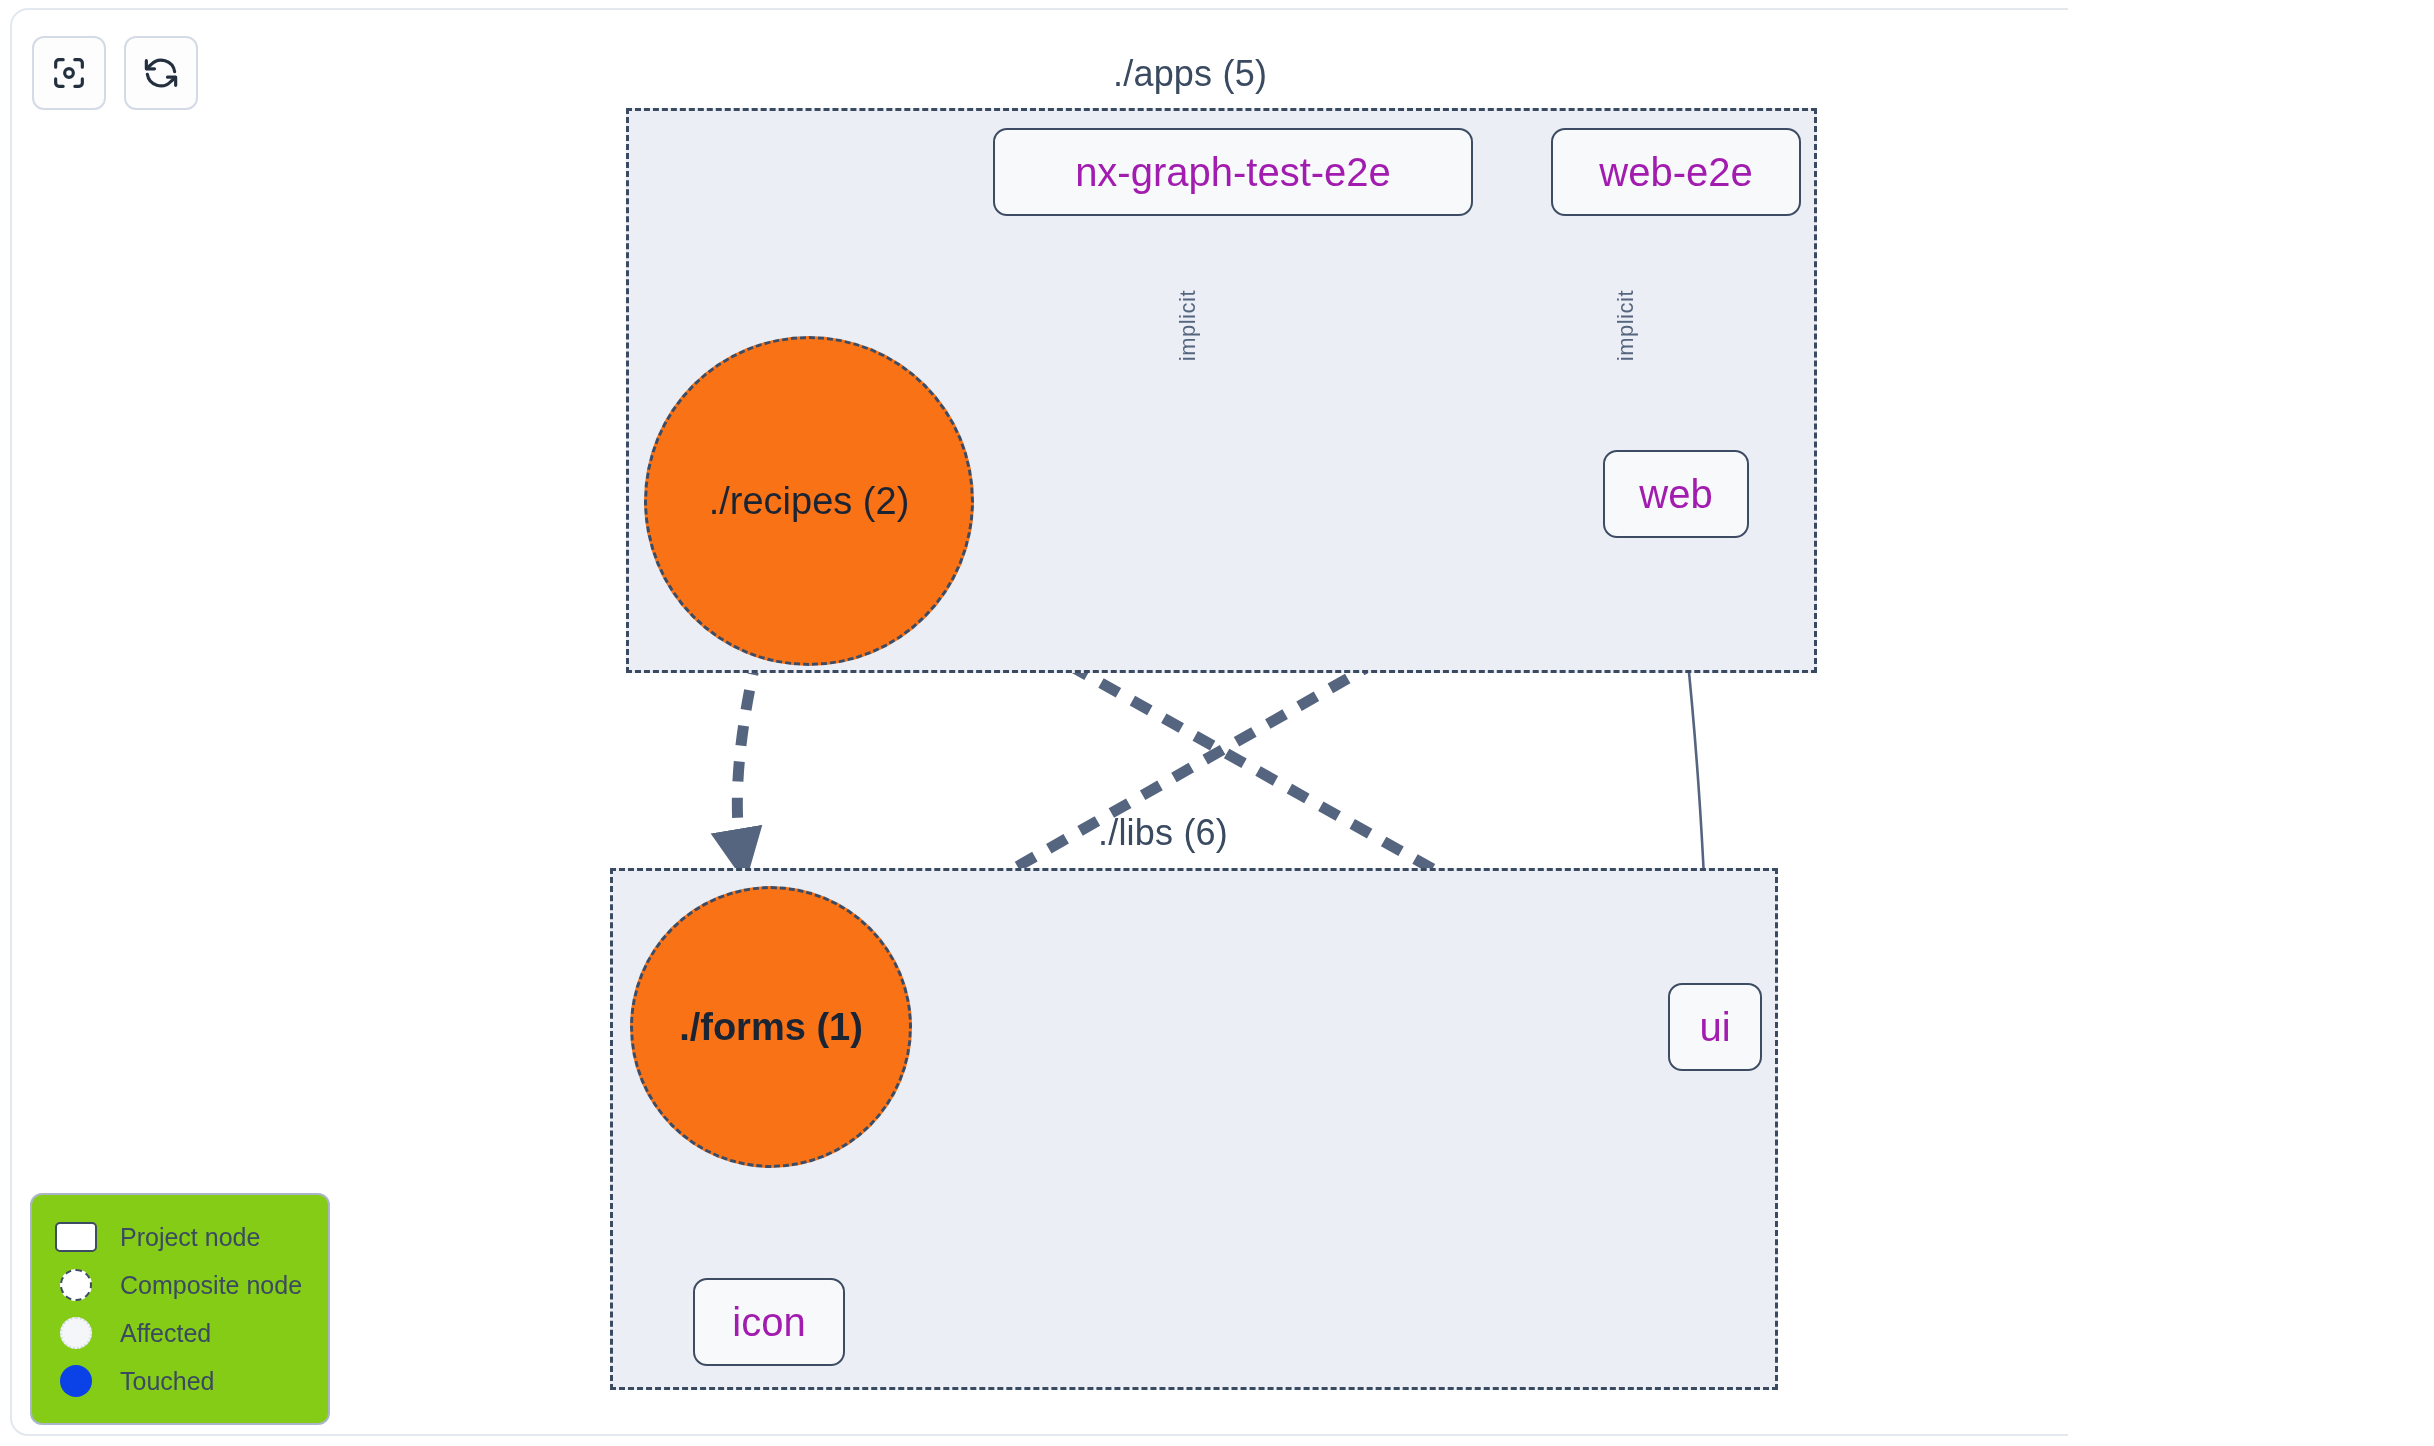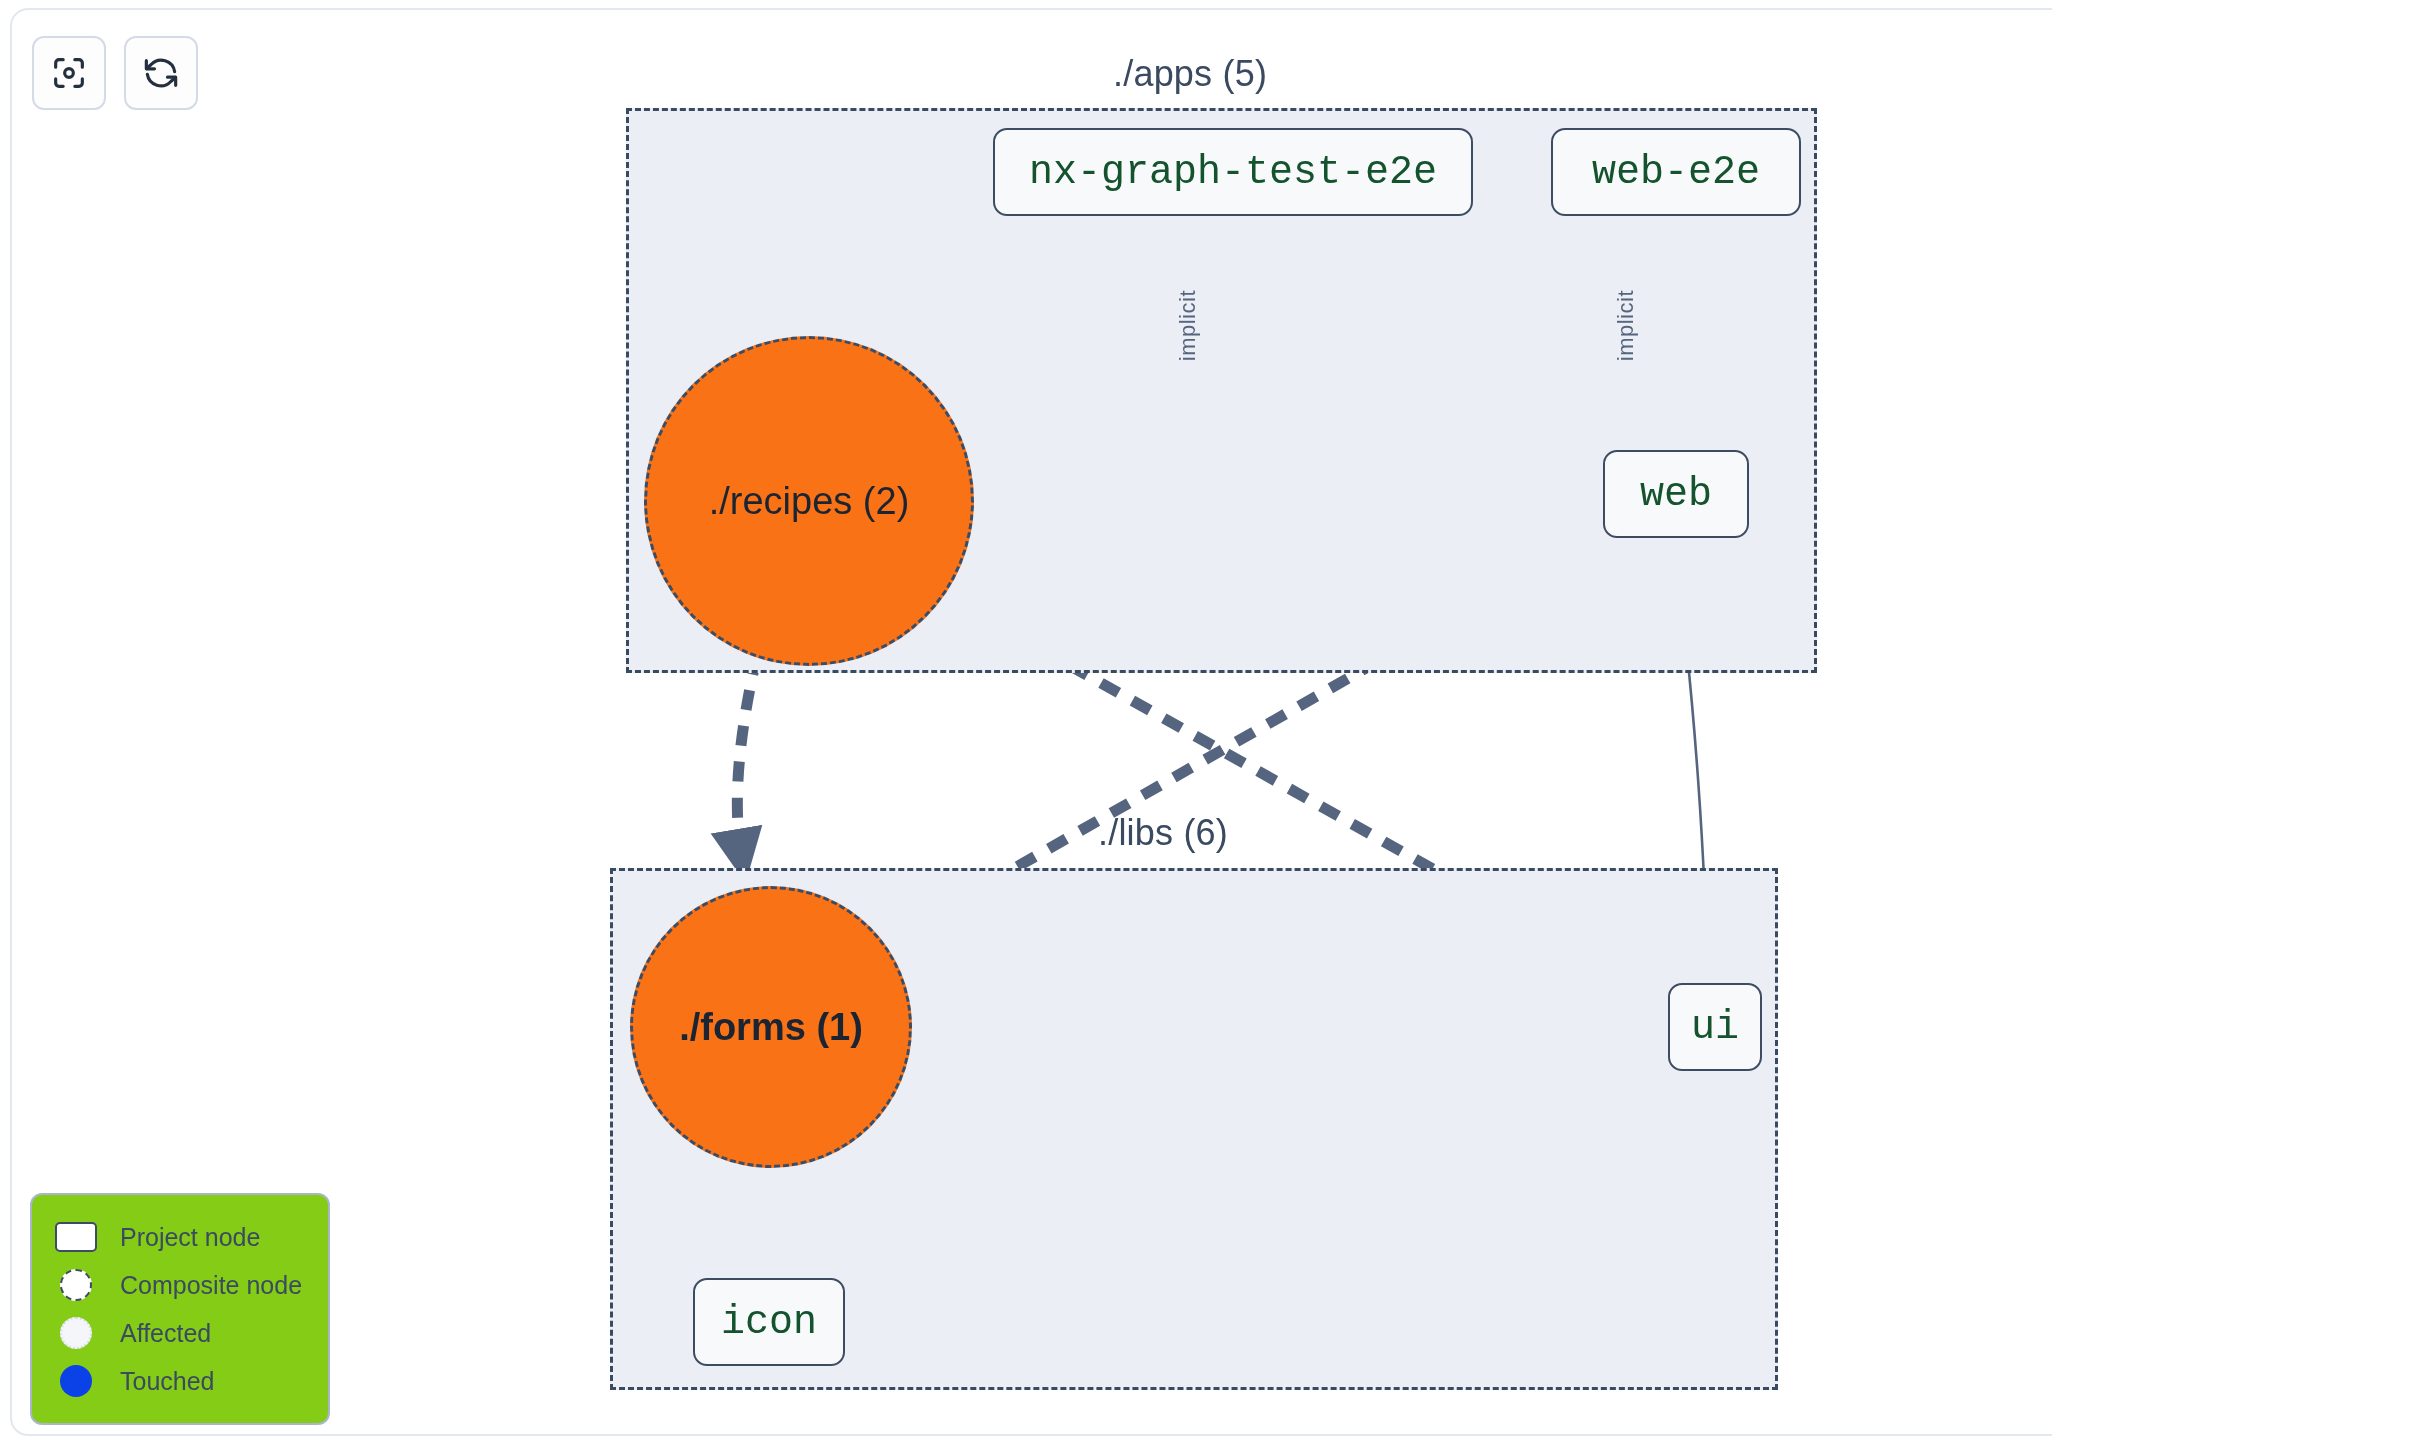--- a/index.html
+++ b/index.html
@@ -7,20 +7,21 @@
     padding: 0;
     background: #ffffff;
     font-family: "Liberation Sans", sans-serif;
   }
   #root {
     position: relative;
     width: 2052px;
     height: 1446px;
     overflow: hidden;
     background: #ffffff;
+    padding-left: 16px;
   }
   
   .canvas-frame {
     position: absolute;
     left: 10px;
     top: 8px;
     width: 2414px;
     height: 1428px;
     border: 2px solid #e3e8ef;
     border-radius: 18px;
@@ -82,23 +83,22 @@
     border: 2.5px solid #3e4c63;
     border-radius: 14px;
     background: #f7f9fb;
     display: flex;
     align-items: center;
     justify-content: center;
     box-sizing: border-box;
     z-index: 12;
     cursor: pointer;
     font-size: 40px;
-    color: #14532d;
-    white-space: nowrap;
-    font-family: Liberation Mono, monospace;
+    color: #a21caf;
+    white-space: nowrap;
   }
   
   .composite {
     position: absolute;
     border: 3px dashed #3e4c63;
     border-radius: 50%;
     background: #f97316;
     display: flex;
     align-items: center;
     justify-content: center;

